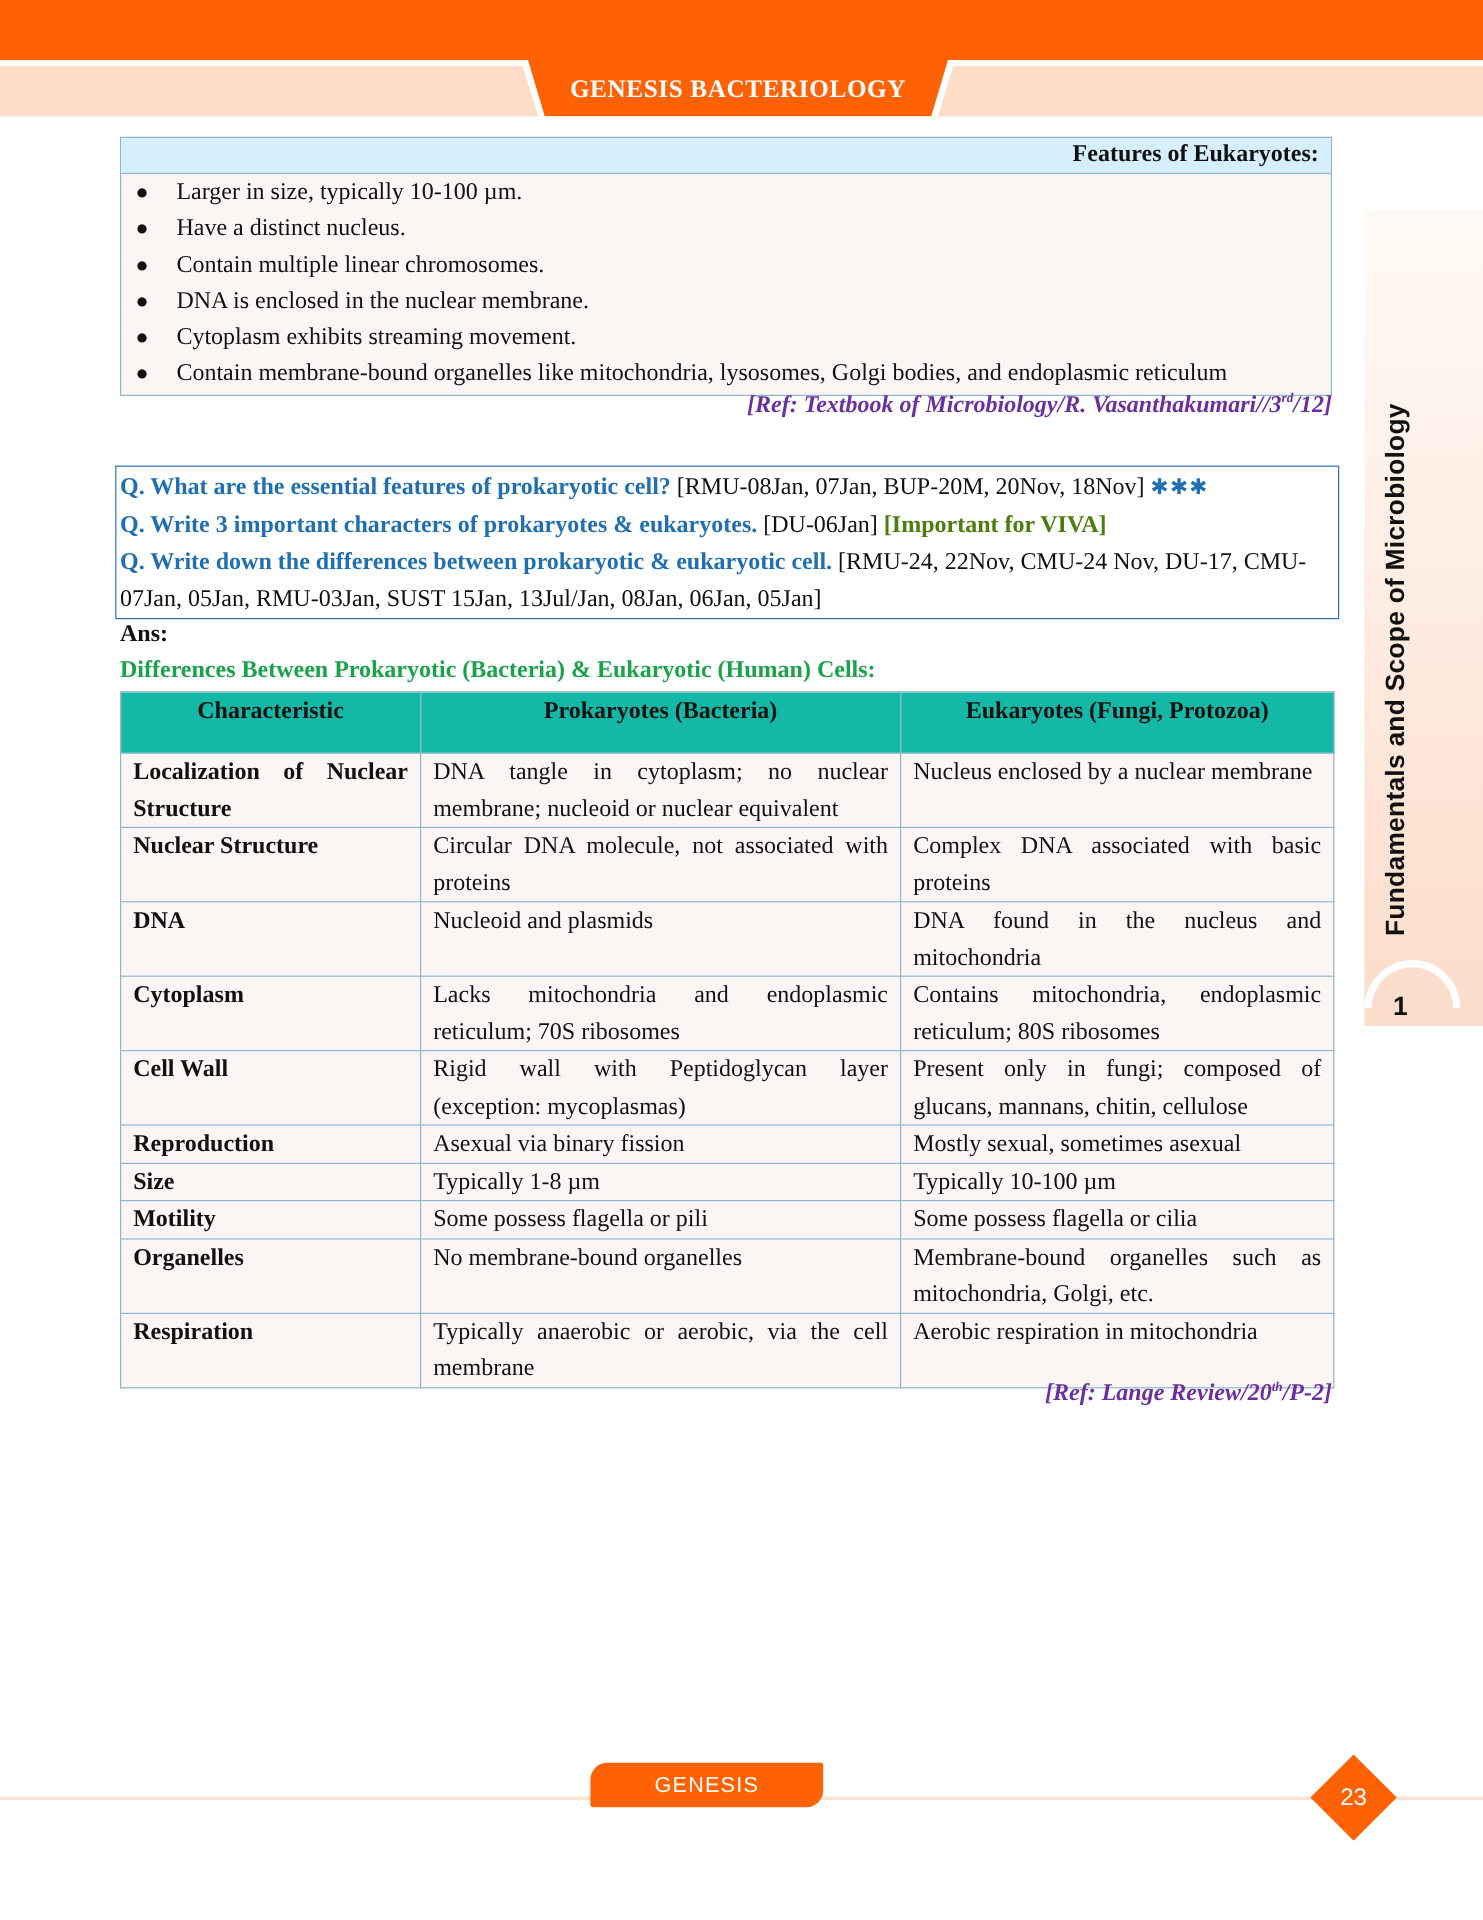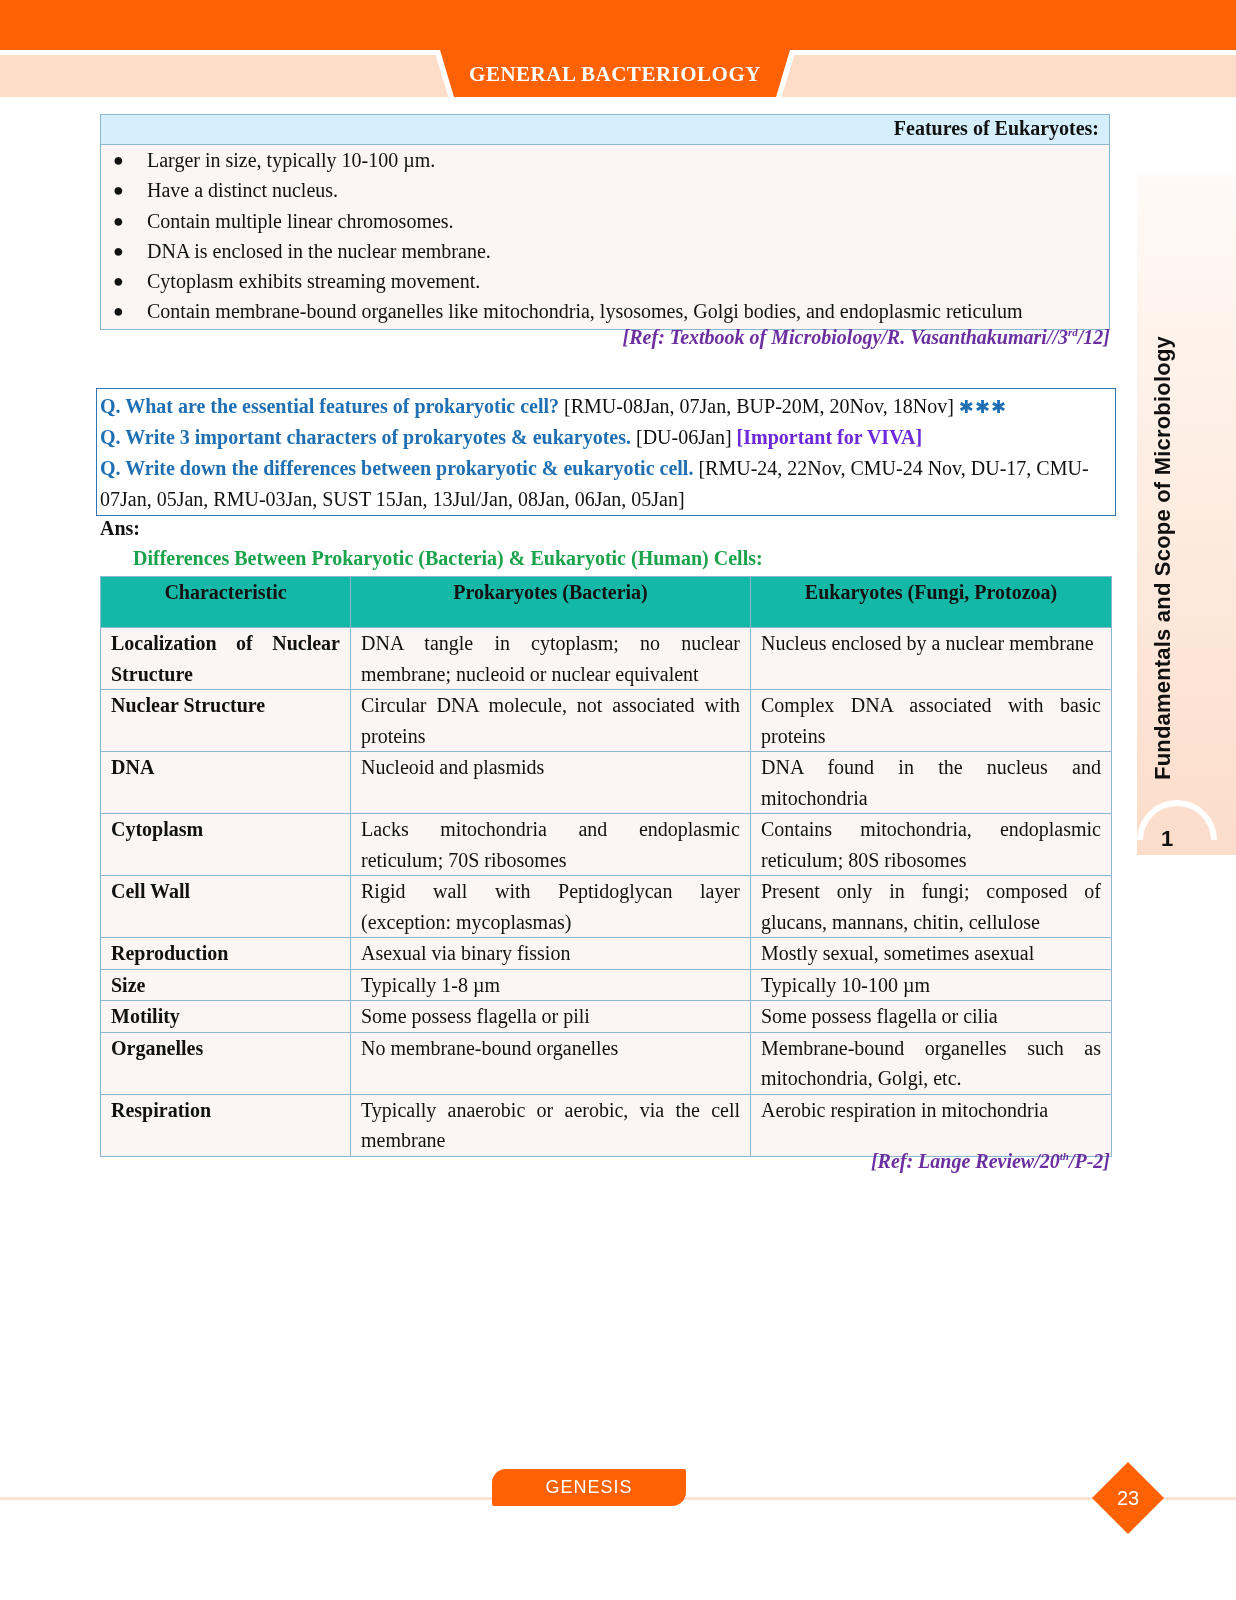--- a/index.html
+++ b/index.html
@@ -73,26 +73,26 @@
   }
   .ref sup { font-size: 11px; }
 
   
   .q-box {
     position: absolute; left: 96px; top: 388px; width: 1020px; height: 128px;
     border: 1.5px solid #2e75b6; box-sizing: border-box; padding: 2px 3px;
     font-size: 20px; line-height: 31px;
   }
   .q-blue { color: #1f6fb2; font-weight: bold; }
-  .q-orange { color: #6d28d9; font-weight: bold; }
+  .q-orange { color: #4d7c0f; font-weight: bold; }
   .q-stars { color: #1f6fb2; font-weight: bold; font-family: "DejaVu Sans", sans-serif; font-size: 18px; letter-spacing: 1px; }
 
   .ans { position: absolute; left: 100px; top: 517px; font-weight: bold; font-size: 20px; }
   .diff-title {
-    position: absolute; left: 100px; top: 547px; font-weight: bold; font-size: 20px; color: #1aa34a; margin-left: 33px;
+    position: absolute; left: 100px; top: 547px; font-weight: bold; font-size: 20px; color: #1aa34a;
   }
 
   
   table.cmp {
     position: absolute; left: 100px; top: 576px; width: 1011px;
     border-collapse: collapse; table-layout: fixed; font-size: 20px;
   }
   table.cmp th, table.cmp td {
     border: 1.5px solid #8fb6cf; vertical-align: top;
     padding: 0 10px; line-height: 30.5px;
@@ -124,21 +124,21 @@
     color: #fff; font-family: "Liberation Sans", sans-serif; font-size: 20px;
   }
 </style>
 </head>
 <body>
 
 <div class="hdr-top"></div>
 <div class="hdr-band"></div>
 <div class="hdr-tab-outline"></div>
 <div class="hdr-tab"></div>
-<div class="hdr-title">GENERAL BACTERIOLOGY</div>
+<div class="hdr-title">GENESIS BACTERIOLOGY</div>
 
 <div class="side-tab"></div>
 <div class="side-arc"></div>
 <div class="side-text">Fundamentals and Scope of Microbiology</div>
 <div class="side-num">1</div>
 
 <div class="feat-box">
   <div class="feat-head">Features of Eukaryotes:</div>
   <ul class="feat-list">
     <li><span class="bullet">●</span><span>Larger in size, typically 10-100 µm.</span></li>

